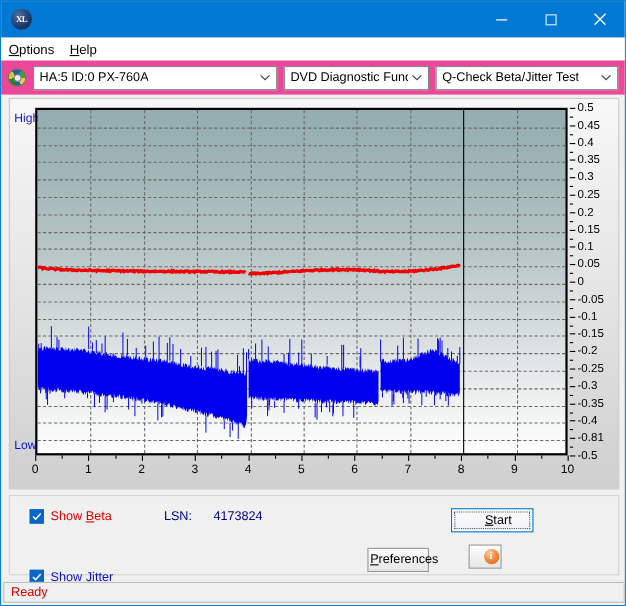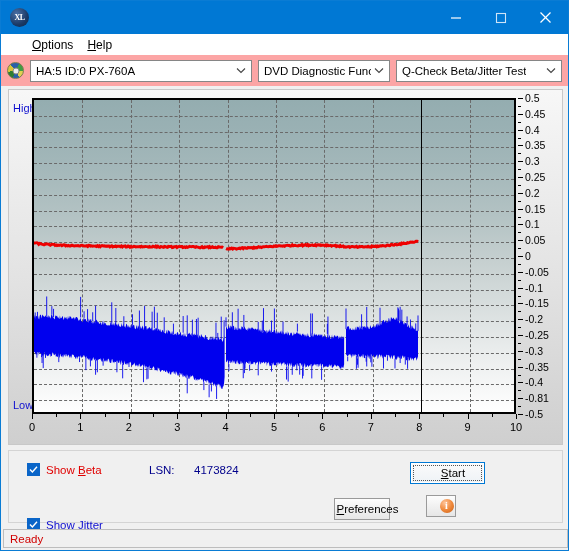--- a/index.html
+++ b/index.html
@@ -51,34 +51,34 @@
     color: #ffffff;
   }
   .win-btn svg { display: block; }
 
   
   #menubar {
     height: 21px;
     background: #ffffff;
     display: flex;
     align-items: center;
-    padding-left: 24px;
+    padding-left: 0;
     border-bottom: none;
   }
   .menu-item {
     font-size: 12px;
     color: #000;
     padding: 1px 7px;
   }
   .menu-item u { text-decoration: underline; }
 
   
   #toolbar {
     height: 31px;
-    background: #fca5a5;
+    background: #ec4899;
     display: flex;
     align-items: center;
     padding: 0 6px;
     gap: 6px;
   }
   #disc-icon {
     width: 17px; height: 17px; flex: none;
     border-radius: 50%;
     background:
       conic-gradient(from 200deg, #2f7d32 0deg 60deg, #d8c53a 60deg 120deg,

